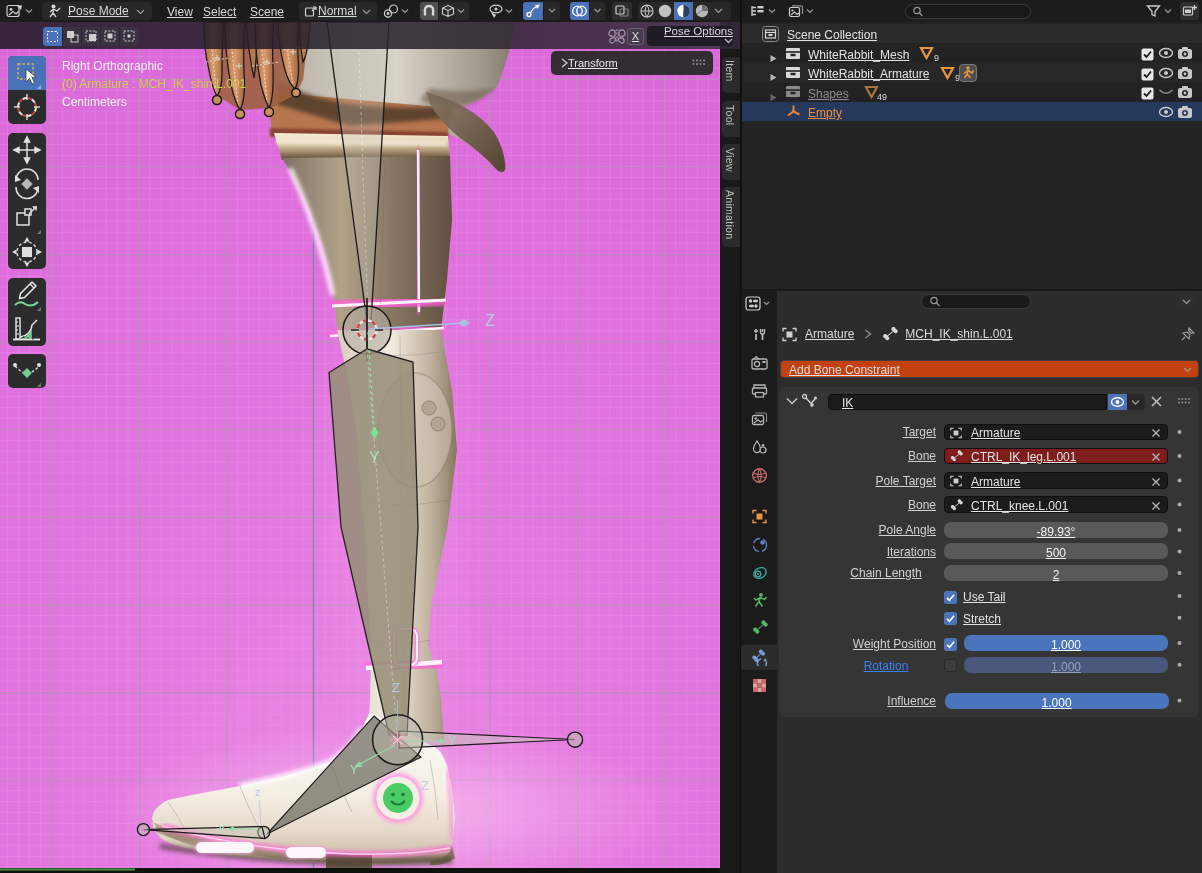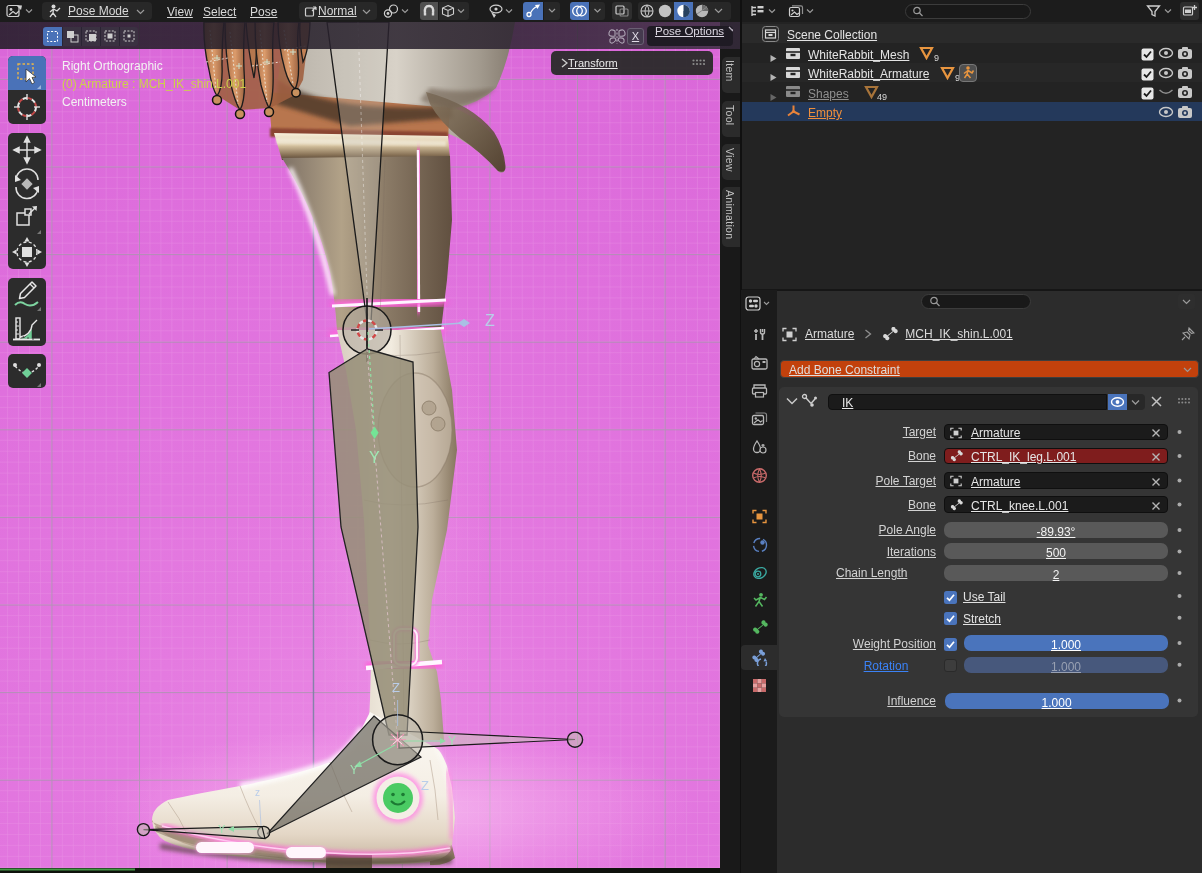--- a/index.html
+++ b/index.html
@@ -350,21 +350,21 @@
     <svg class="abs" style="left:604px;top:5px;" width="26" height="19" viewBox="0 0 26 19">
       <g stroke="#b9b2c0" stroke-width="1.1" fill="none" opacity="0.9">
         <path d="M11 4 Q6 1 5 6 Q4 10 11 9 Z"></path>
           <path d="M15 4 Q20 1 21 6 Q22 10 15 9 Z"></path>
         <path d="M11 11 Q5 10 6 15 Q8 18 12 13 Z"></path>
           <path d="M15 11 Q21 10 20 15 Q18 18 14 13 Z"></path>
         <line x1="13" y1="2" x2="13" y2="17" stroke-dasharray="2 1.6"></line>
       </g>
     </svg>
     <div class="abs txt" style="left:627px;top:6px;width:17px;height:17px;background:#453a4e;border:1px solid #6a5f73;border-radius:3px;display:flex;align-items:center;justify-content:center;color:#e2dde8;font-size:11px;">X</div>
-    <div class="abs" style="left:647px;top:4px;width:86px;height:20px;background:#1f1b24;border-radius:4px;display:flex;align-items:flex-start;">
+    <div class="abs" style="left:647px;top:4px;width:86px;height:20px;background:#1f1b24;border-radius:4px;display:flex;align-items:flex-end;flex-direction:column;">
       <span class="txt" style="margin-left:8px;color:#dcd7e2;font-size:11.5px;">Pose Options</span>
       <svg width="9" height="6" style="margin-left:4px;">
           <path d="M1 1 L4.5 4.5 L8 1" stroke="#b9b2c0" stroke-width="1.3" fill="none"></path>
         </svg>
     </div>
   </div>
 
   <div class="abs" style="left:551px;top:51px;width:162px;height:24px;background:rgba(42,42,42,0.95);border-radius:5px;display:flex;align-items:center;">
     <svg width="8" height="10" style="margin-left:9px;">
         <path d="M2 1 L7 5 L2 9" stroke="#cdcdcd" stroke-width="1.4" fill="none"></path>
@@ -505,21 +505,21 @@
         <circle cx="5.5" cy="2.5" r="2" fill="#d8d8d8"></circle>
         <path d="M5.5 5 L5 9 L2 13 M5 9 L8 13 M5.5 5 L2 8 M5.5 5 L9 7 L12 4" stroke="#d8d8d8" stroke-width="1.3" fill="none"></path>
       </svg>
       <span class="txt" style="margin-left:6px;">Pose Mode</span>
       <svg width="9" height="6" style="position:absolute;right:7px;top:7px;">
           <path d="M1 1 L4.5 4.5 L8 1" stroke="#9a9a9a" stroke-width="1.2" fill="none"></path>
         </svg>
     </div>
     <span class="abs txt" style="left:167px;top:6px;">View</span>
     <span class="abs txt" style="left:203px;top:6px;">Select</span>
-    <span class="abs txt" style="left:250px;top:6px;">Pose</span>
+    <span class="abs txt" style="left:250px;top:6px;">Scene</span>
 
     <div class="abs btn" style="left:299px;top:2px;width:78px;height:18px;">
       <svg width="14" height="13" style="margin-left:5px;" viewBox="0 0 14 13">
         <rect x="1.5" y="3" width="8" height="8" rx="1" fill="none" stroke="#d0d0d0" stroke-width="1.2"></rect>
         <path d="M8 6 L12 2 M12 2 L9 2 M12 2 L12 5" stroke="#d0d0d0" stroke-width="1.2" fill="none"></path>
       </svg>
       <span class="txt" style="">Normal</span>
       <svg width="9" height="6" style="position:absolute;right:6px;top:7px;">
           <path d="M1 1 L4.5 4.5 L8 1" stroke="#9a9a9a" stroke-width="1.2" fill="none"></path>
         </svg>
@@ -1020,21 +1020,21 @@
           </svg>
       </div>
       <div class="abs txt" style="left:836px;top:524px;width:100px;text-align:right;color:#d2d2d2;">Pole Angle</div>
       <div class="abs" style="left:944px;top:522px;width:224px;height:16px;background:#595959;border-radius:7px;text-align:center;">
         <span class="txt" style="line-height:16px;color:#f2f2f2;">-89.93°</span>
       </div>
       <div class="abs txt" style="left:836px;top:545.5px;width:100px;text-align:right;color:#d2d2d2;">Iterations</div>
       <div class="abs" style="left:944px;top:543.4px;width:224px;height:16px;background:#595959;border-radius:7px;text-align:center;">
         <span class="txt" style="line-height:16px;color:#f2f2f2;">500</span>
       </div>
-      <div class="abs txt" style="left:836px;top:567px;width:100px;text-align:left;color:#d2d2d2;">Chain Length</div>
+      <div class="abs txt" style="left:836px;top:567px;width:100px;text-align:center;color:#d2d2d2;">Chain Length</div>
       <div class="abs" style="left:944px;top:565px;width:224px;height:16px;background:#595959;border-radius:7px;text-align:center;">
         <span class="txt" style="line-height:16px;color:#f2f2f2;">2</span>
       </div>
       <div class="abs" style="left:944px;top:589.5px;"><svg width="13" height="13">
             <rect width="13" height="13" rx="2.5" fill="#4a74bc"></rect>
             <path d="M3 6.8 L5.5 9.3 L10 3.8" stroke="#fff" stroke-width="1.7" fill="none"></path>
           </svg></div>
       <span class="abs txt" style="left:963px;top:591px;color:#e2e2e2;">Use Tail</span>
       <div class="abs" style="left:944px;top:611.2px;"><svg width="13" height="13">
             <rect width="13" height="13" rx="2.5" fill="#4a74bc"></rect>

